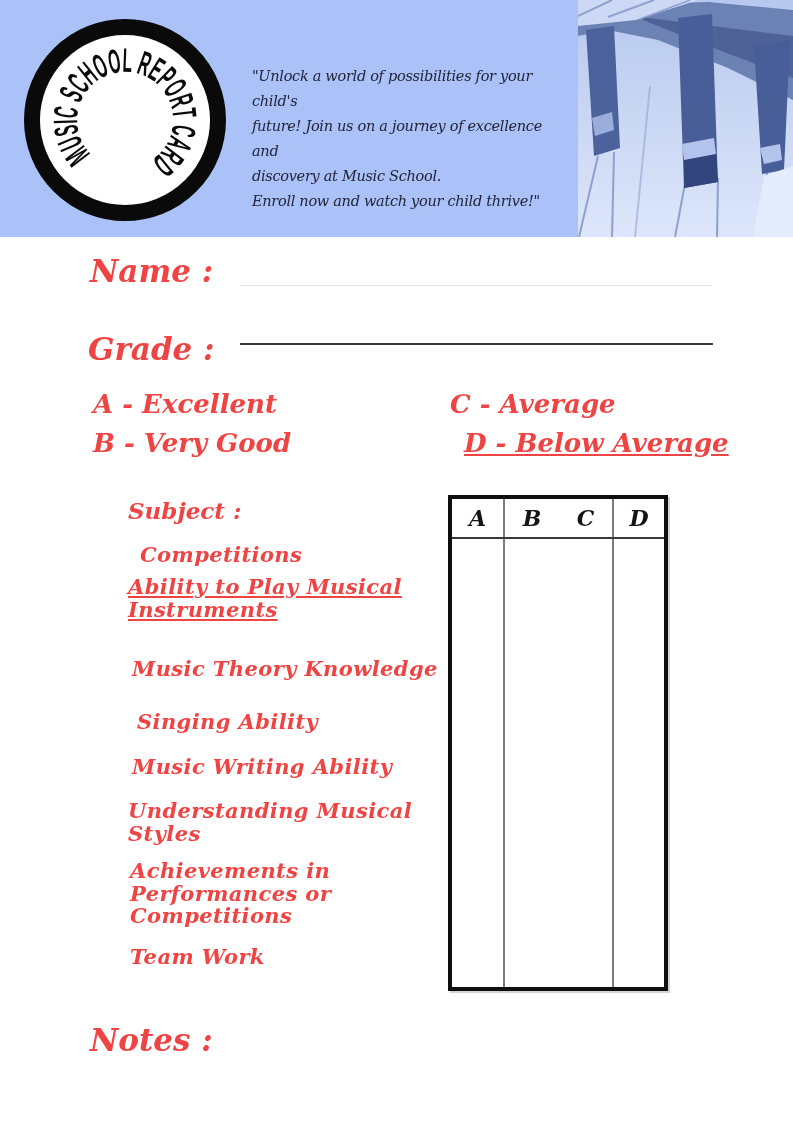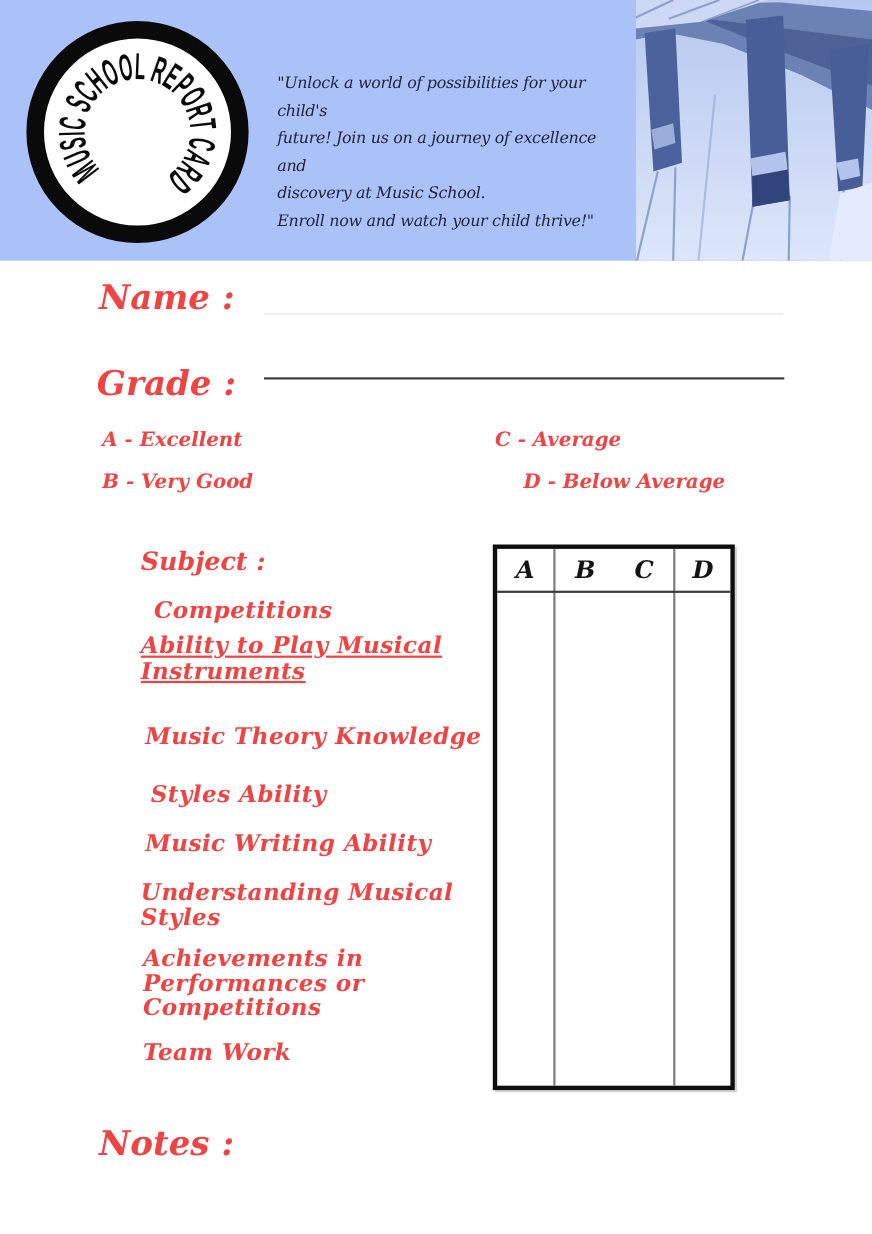--- a/index.html
+++ b/index.html
@@ -36,21 +36,21 @@
   
   .bi {
     font-family: "DejaVu Serif", "Liberation Serif", serif;
     font-weight: bold;
     font-style: italic;
     color: #ef4444;
     position: absolute;
     white-space: pre-line;
   }
   .field-label { font-size: 31px; }
-  .legend-item { font-size: 18px; }
+  .legend-item { font-size: 26px; }
   .subject-heading { font-size: 23px; }
   .subject-item { font-size: 21px; line-height: 22.5px; letter-spacing: 0.4px; }
   
   .fill-line { position: absolute; height: 0; }
   .fill-line.light { border-top: 1px solid #e3e3e3; }
   .fill-line.dark  { border-top: 2px solid #3c3c3c; }
   
   .grade-table {
     position: absolute;
     left: 448px; top: 495px;
@@ -137,29 +137,29 @@
 
   <div class="bi field-label" style="left:90px; top:253px;">Name :</div>
   <div class="fill-line light" style="left:240px; top:285px; width:472px;"></div>
 
   <div class="bi field-label" style="left:88px; top:311px;margin-top:20px;">Grade :</div>
   <div class="fill-line dark" style="left:240px; top:343px; width:473px;"></div>
 
   <div class="bi legend-item" style="left:93px; top:389px;">A - Excellent</div>
   <div class="bi legend-item" style="left:93px; top:428px;">B - Very Good</div>
   <div class="bi legend-item" style="left:450px; top:389px;">C - Average</div>
-  <div class="bi legend-item" style="left:476px; top:428px;">D - Below Average</div>
+  <div class="bi legend-item" style="left:464px; top:428px;text-decoration:underline;">D - Below Average</div>
 
   <div class="bi subject-heading" style="left:128px; top:497px;">Subject :</div>
 
   <div class="bi subject-item" style="left:140px; top:544px;">Competitions</div>
   <div class="bi subject-item" style="left:128px; top:576px;text-decoration:underline;">Ability to Play Musical
 Instruments</div>
   <div class="bi subject-item" style="left:132px; top:658px;">Music Theory Knowledge</div>
-  <div class="bi subject-item" style="left:137px; top:711px;">Styles Ability</div>
+  <div class="bi subject-item" style="left:137px; top:711px;">Singing Ability</div>
   <div class="bi subject-item" style="left:132px; top:756px;">Music Writing Ability</div>
   <div class="bi subject-item" style="left:128px; top:800px;">Understanding Musical
 Styles</div>
   <div class="bi subject-item" style="left:130px; top:860px;">Achievements in
 Performances or
 Competitions</div>
   <div class="bi subject-item" style="left:130px; top:946px;">Team Work</div>
 
   <div class="grade-table">
     <div class="vline" style="left:51px;"></div>

